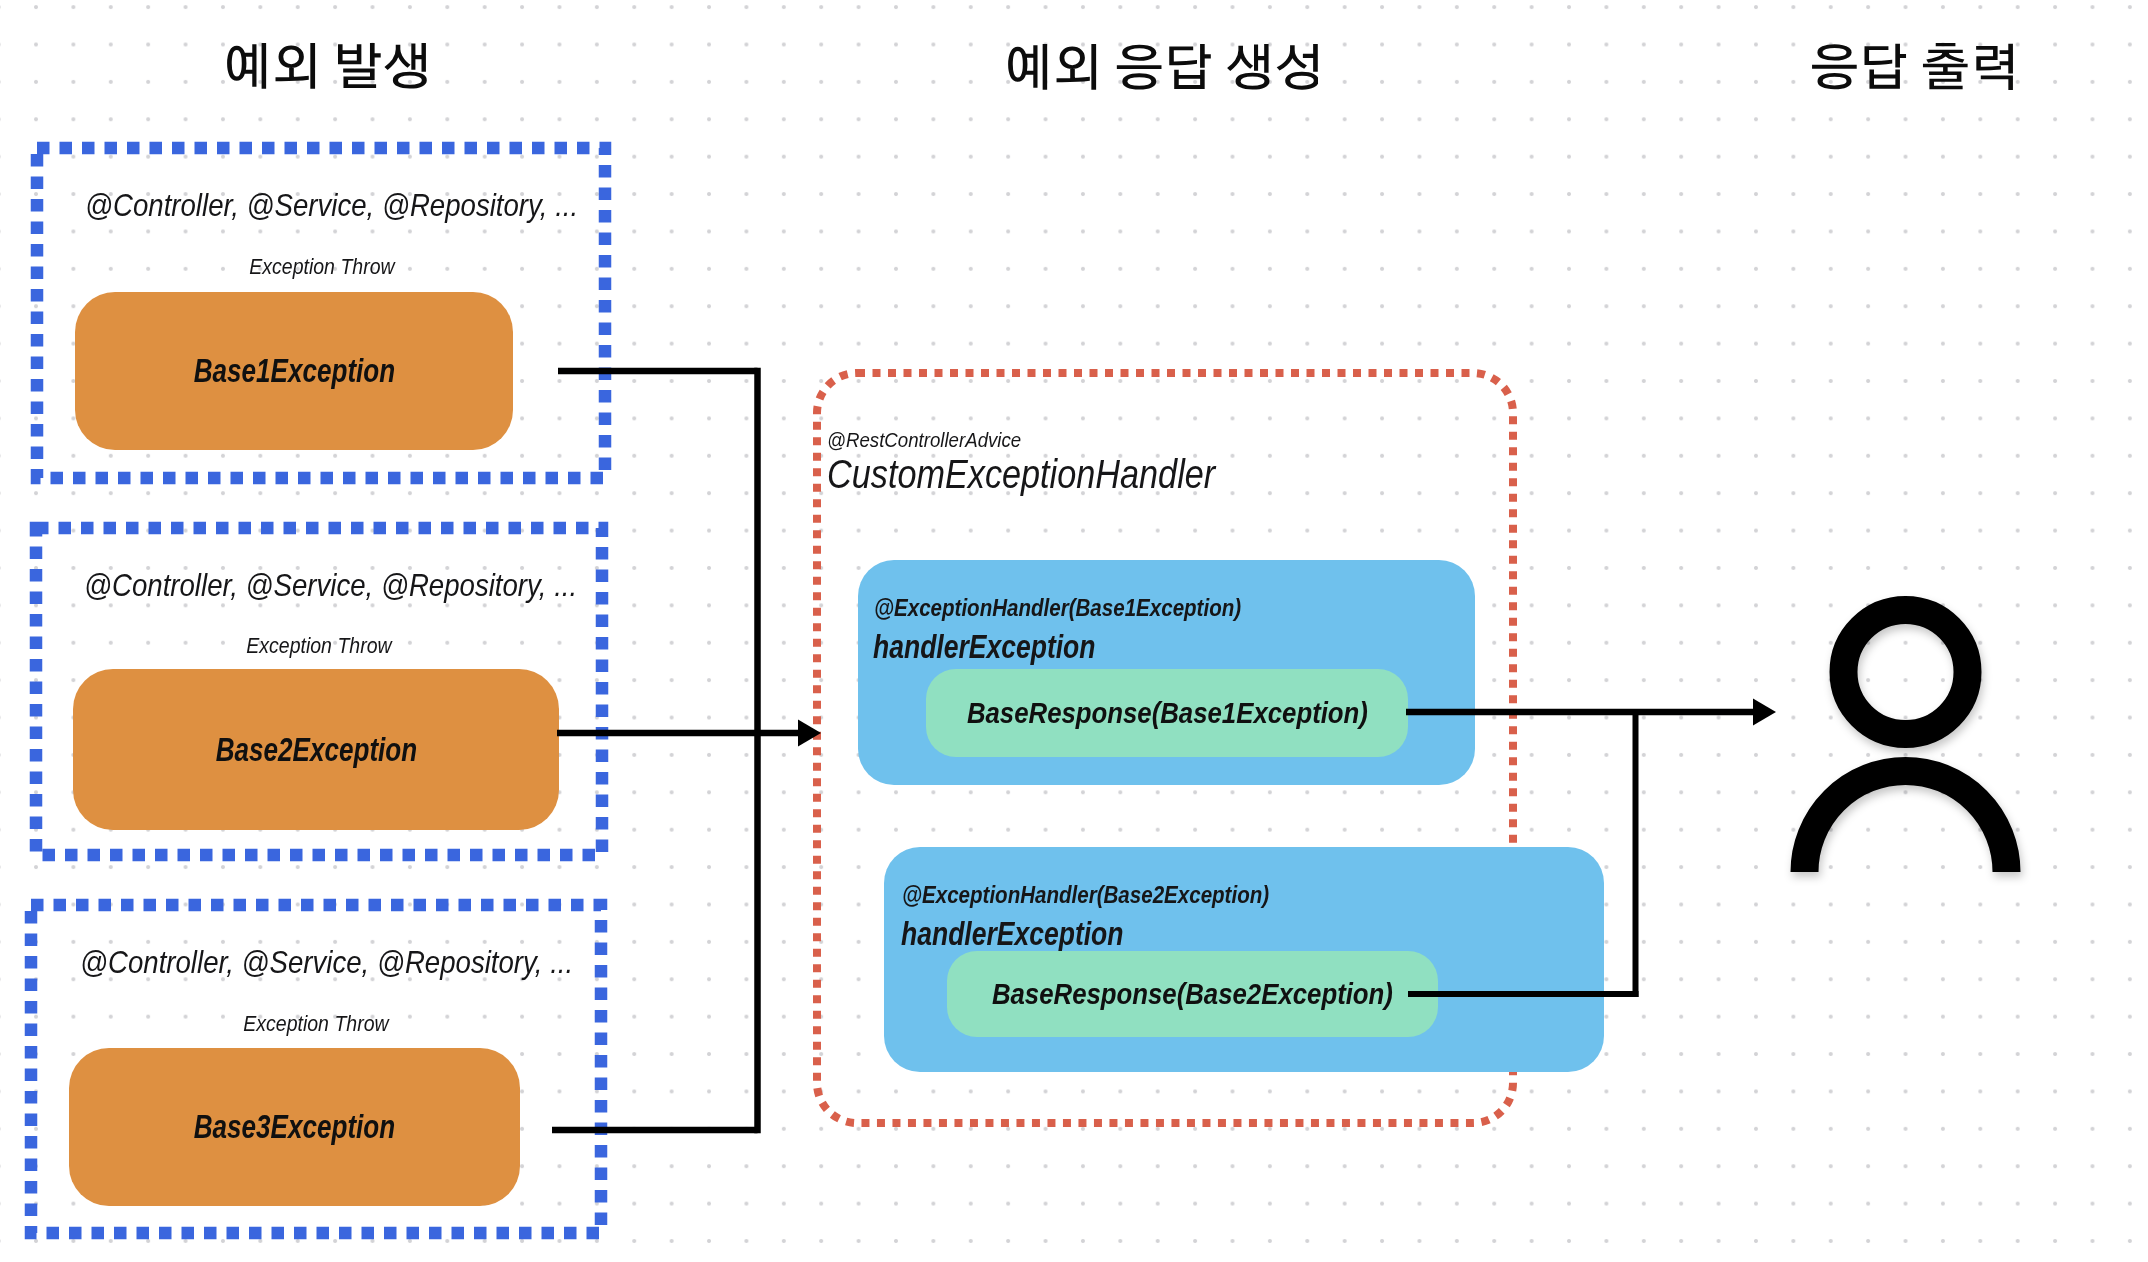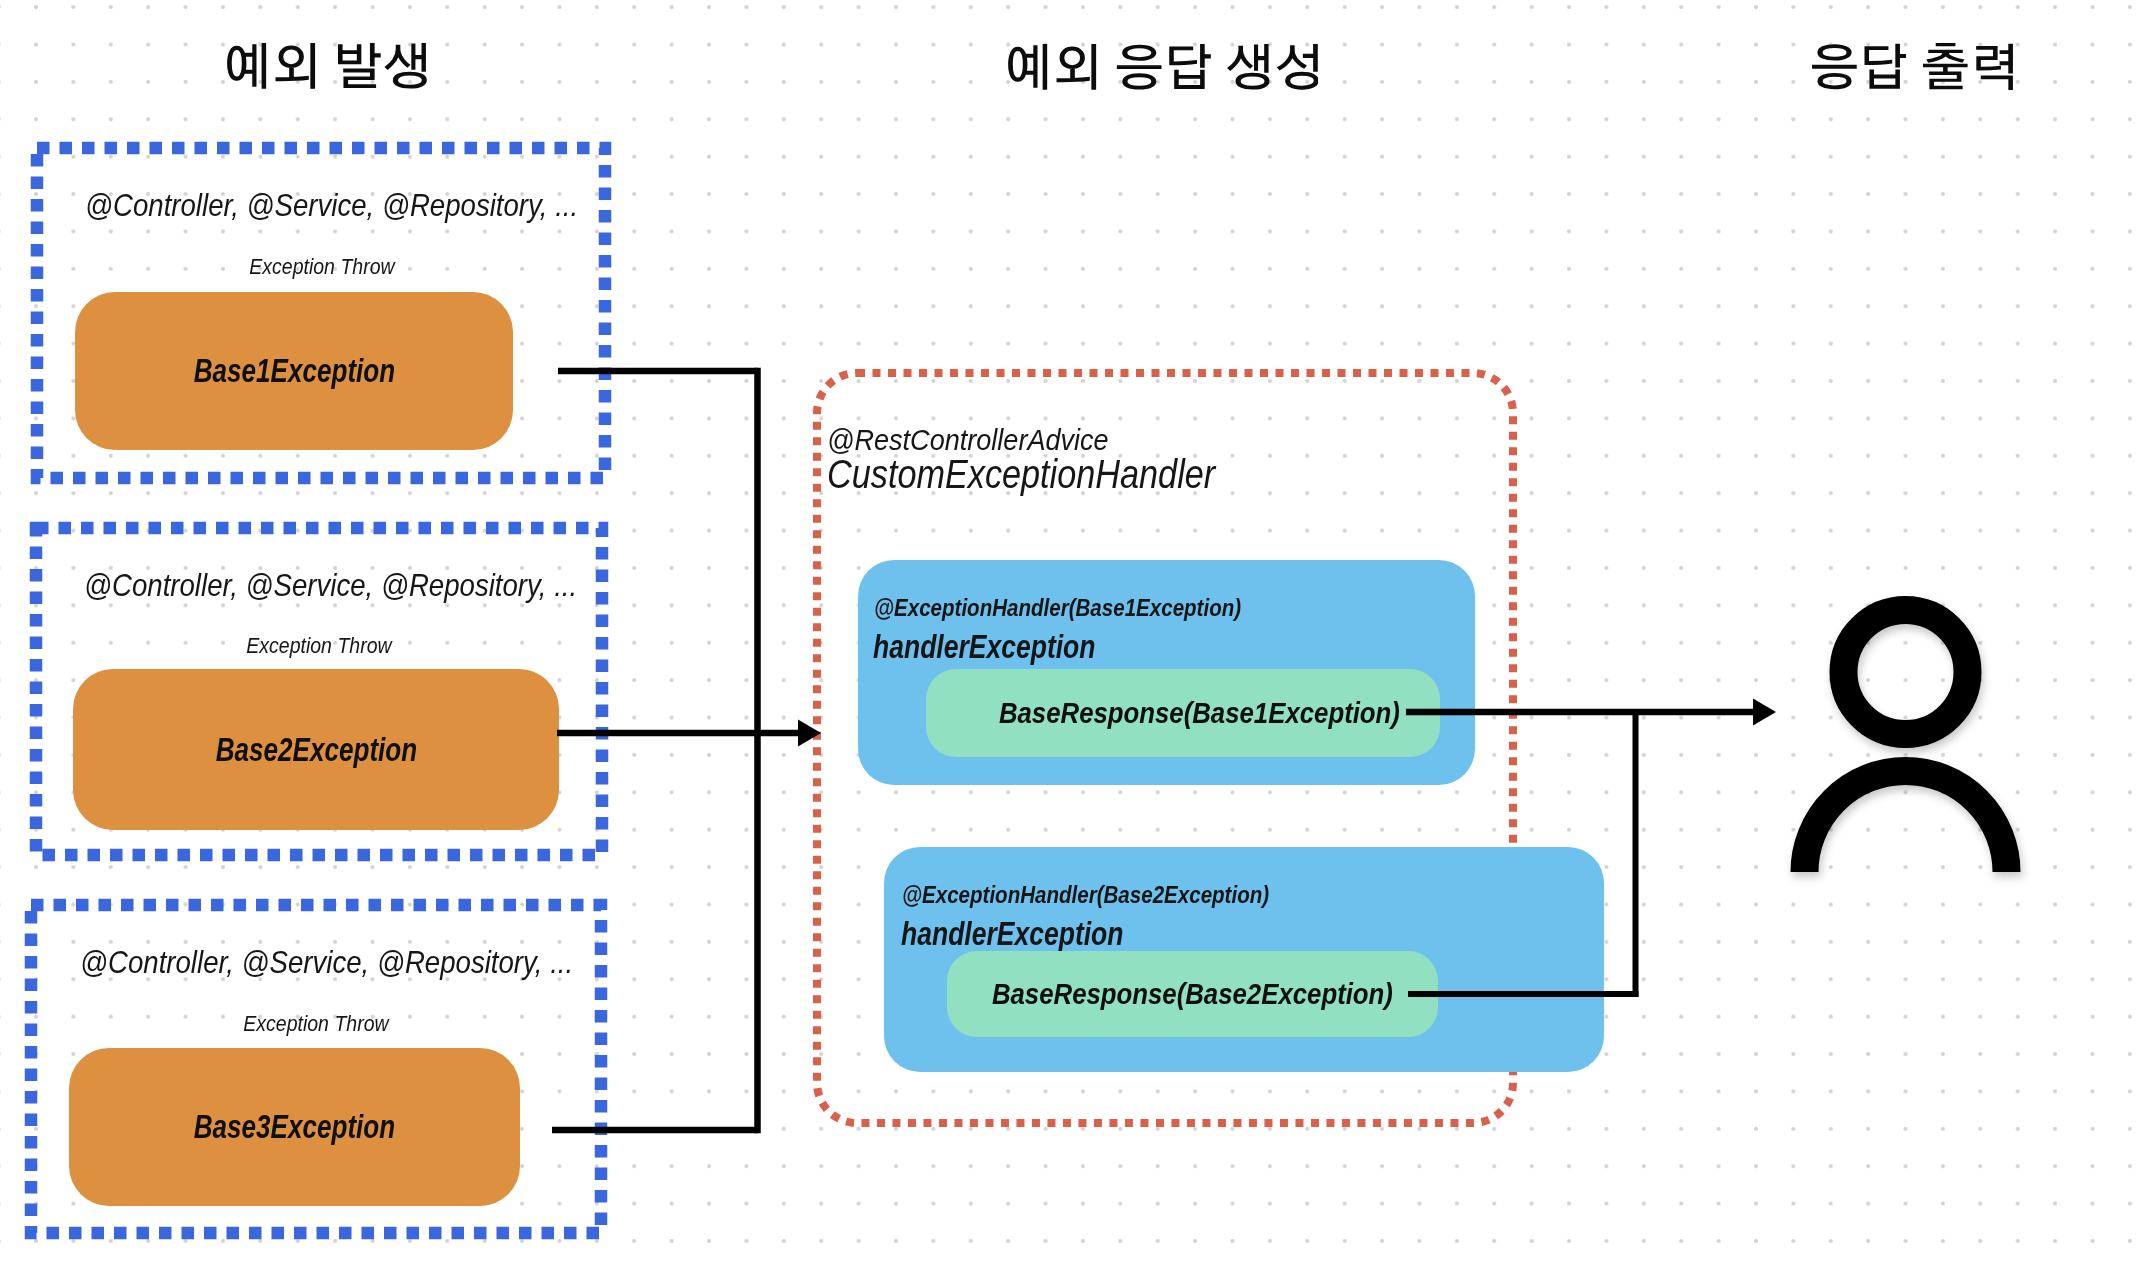--- a/index.html
+++ b/index.html
@@ -36,21 +36,21 @@
 
   .exc-box {
     position:absolute; background:#DE9041; border-radius:40px;
     display:flex; align-items:center; justify-content:center;
   }
   .exc-box > span {
     --sx:0.79; font-weight:bold; font-size:33px; color:#101010; display:inline-block;
     transform-origin:50% 50%; transform:scaleX(var(--sx,1)); white-space:nowrap;
   }
 
-  .advice-annotation { font-size:29px; line-height:1; }
+  .advice-annotation { font-size:20px; line-height:1; }
   .advice-annotation > span { transform-origin:0 50%; transform:scaleX(var(--sx,1)); }
   .handler-class { font-size:41px; line-height:1; }
   .handler-class > span { transform-origin:0 50%; transform:scaleX(var(--sx,1)); }
 
   .handler-card { position:absolute; background:#6FC1ED; border-radius:36px; }
   .eh-annotation { font-weight:bold; font-size:24px; }
   .eh-annotation > span { transform-origin:0 50%; transform:scaleX(var(--sx,1)); }
   .eh-method { font-weight:bold; font-size:34px; }
   .eh-method > span { transform-origin:0 50%; transform:scaleX(var(--sx,1)); }
 
@@ -113,21 +113,21 @@
   <div class="exc-box" style="left:69px; top:1048px; width:451px; height:158px;">
       <span>Base3Exception</span>
     </div>
 
   <div class="txt advice-annotation" style="left:827px; top:440px; transform:translateY(-50%); --sx:0.933;"><span>@RestControllerAdvice</span></div>
   <div class="txt handler-class" style="left:827px; top:474px; transform:translateY(-50%); --sx:0.835;"><span>CustomExceptionHandler</span></div>
 
   <div class="handler-card" style="left:858px; top:560px; width:617px; height:225px;">
     <div class="txt eh-annotation" style="left:16px; top:48px; transform:translateY(-50%); --sx:0.856;"><span>@ExceptionHandler(Base1Exception)</span></div>
     <div class="txt eh-method" style="left:15px; top:85.5px; transform:translateY(-50%); --sx:0.78;"><span>handlerException</span></div>
-    <div class="response-box" style="left:68px; top:109px; width:482px; height:88px;padding-left:32px;">
+    <div class="response-box" style="left:68px; top:109px; width:482px; height:88px;">
         <span>BaseResponse(Base1Exception)</span>
       </div>
   </div>
 
   <div class="handler-card" style="left:884px; top:847px; width:720px; height:225px;">
     <div class="txt eh-annotation" style="left:18px; top:48px; transform:translateY(-50%); --sx:0.856;"><span>@ExceptionHandler(Base2Exception)</span></div>
     <div class="txt eh-method" style="left:17px; top:85.5px; transform:translateY(-50%); --sx:0.78;"><span>handlerException</span></div>
     <div class="response-box" style="left:63px; top:104px; width:491px; height:86px;">
         <span>BaseResponse(Base2Exception)</span>
       </div>

